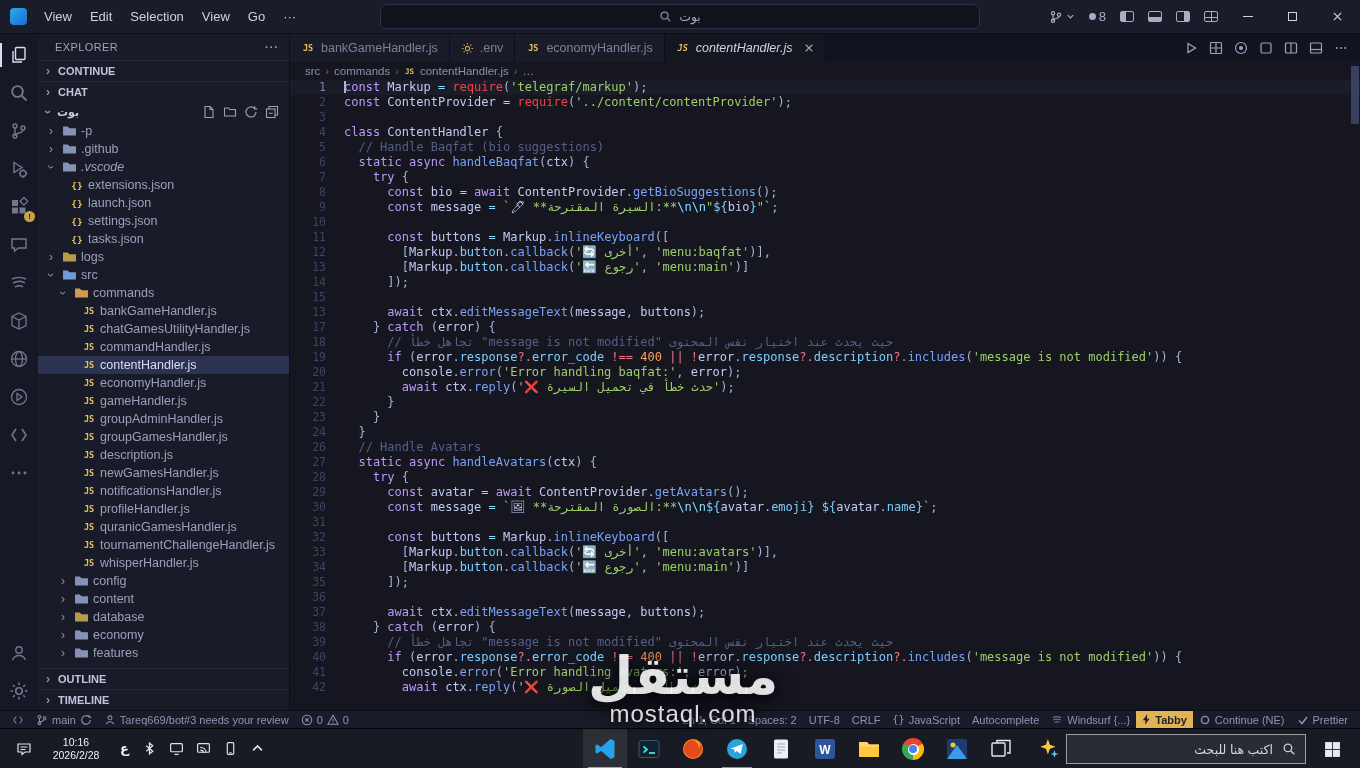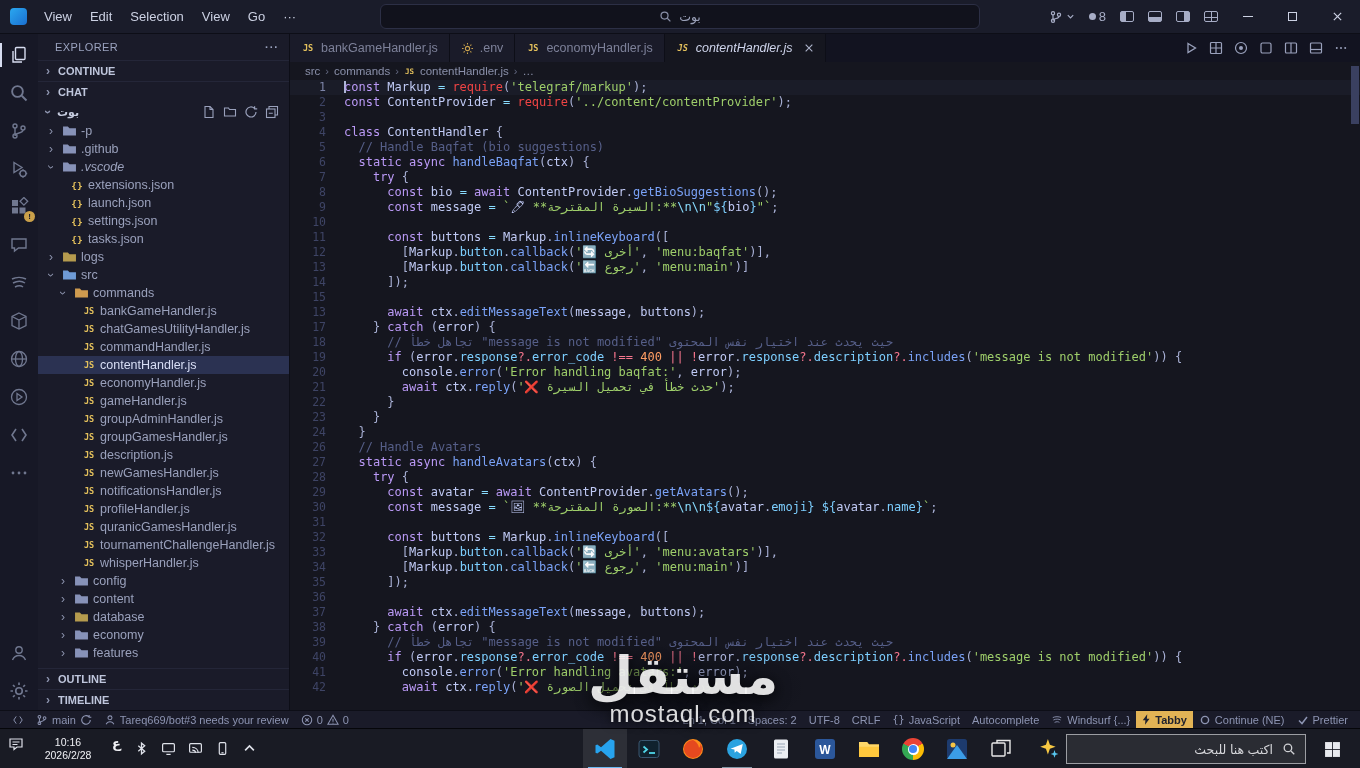--- a/index.html
+++ b/index.html
@@ -89,21 +89,21 @@
   .statusbar{height:18px;background:#1a1b29;border-top:1px solid #0d0e17;display:flex;align-items:center;font-size:11px;color:#8d94b2;padding:0 6px}
   .sb-item{display:flex;align-items:center;gap:4px;padding:0 6px;height:18px;white-space:nowrap}
   .sb-item .ic{width:12px;height:12px}
   .sb-item.accent{background:#e2b355;color:#20222e;font-weight:bold}
   .sb-item.accent .ic{color:#20222e;width:9px;height:11px}
   .sb-right{margin-left:auto;display:flex;align-items:center}
   .braces-ic{font-family:"DejaVu Sans Mono",monospace;font-size:10px;color:#8d94b2}
 
   
   .taskbar{height:40px;background:#191b24;display:flex;align-items:center;position:relative;border-top:1px solid #05060a}
-  .tray{display:flex;gap:13px;padding-left:8px;color:#e6e8ee}
+  .tray{display:flex;align-items:center;gap:13px;padding-left:16px;color:#e6e8ee}
   .tray .ic{width:16px;height:16px;color:#dfe2ea}
   .clock{text-align:center;font-size:10.5px;color:#f0f1f5;line-height:12.5px;min-width:62px}
   .lang{font-size:13px;color:#f0f1f5;font-weight:bold}
   .tray-ics{display:flex;align-items:center;gap:12px}
   .apps{position:absolute;left:583px;top:0;height:40px;display:flex}
   .app{width:44px;height:40px;display:flex;align-items:center;justify-content:center;position:relative}
   .app-ic{width:24px;height:24px}
   .app.active{background:rgba(255,255,255,0.09)}
   .app.active::after{content:"";position:absolute;bottom:0;left:5px;right:5px;height:2.5px;background:#6cb8f0}
   .app.open::after{content:"";position:absolute;bottom:0;left:7px;right:7px;height:2px;background:#8296a5}

